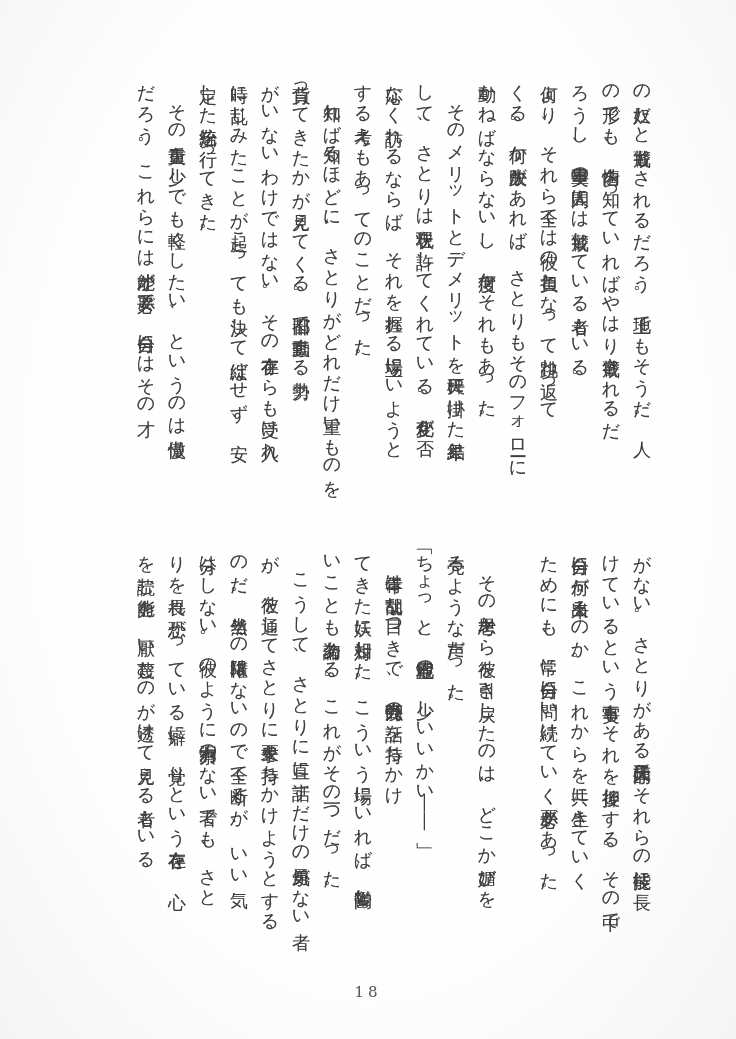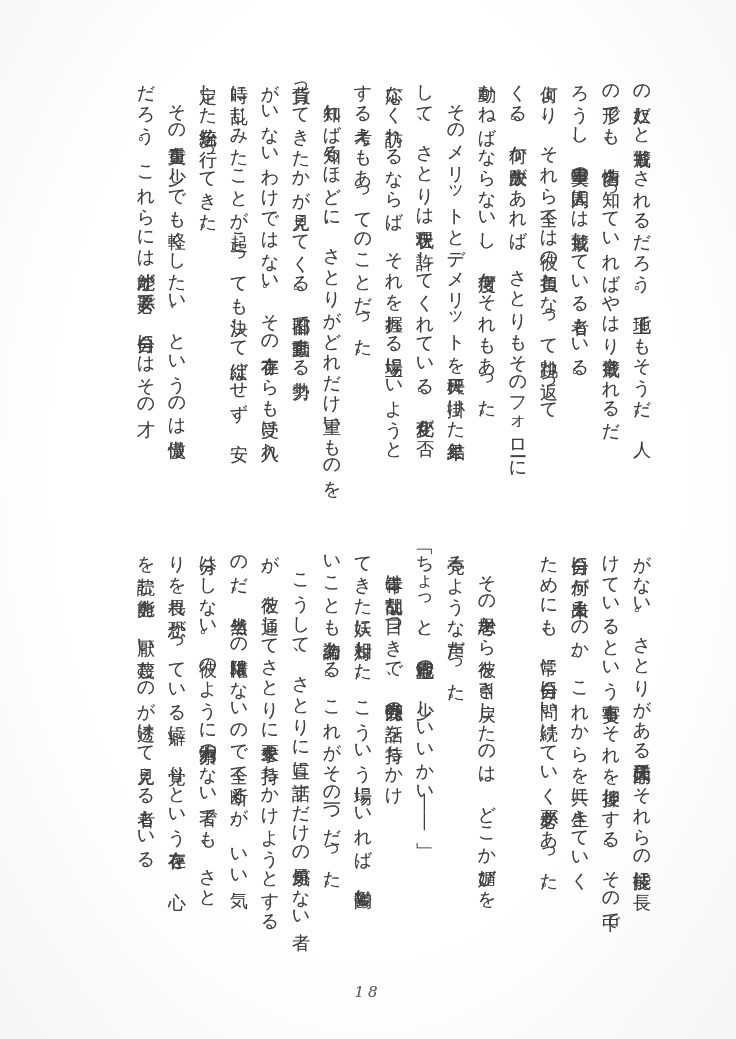--- a/index.html
+++ b/index.html
@@ -43,21 +43,20 @@
   .page-number {
     position: absolute;
     top: 983px;
     left: 0;
     width: 100%;
     text-align: center;
     font-size: 15px;
     letter-spacing: 4px;
     color: #5d5d5f;
     text-shadow: 0 0 0.6px rgba(90,90,94,0.4);
-    font-style: italic;
   }
 </style>
 </head>
 <body>
 
 <div class="scan-page">
 
   <div class="vblock upper">
     <div class="vline">の奴だと警戒もされるだろう。地上でもそうだ。人</div>
     <div class="vline">の形でも、内情を知っていればやはり警戒されるだ</div>

